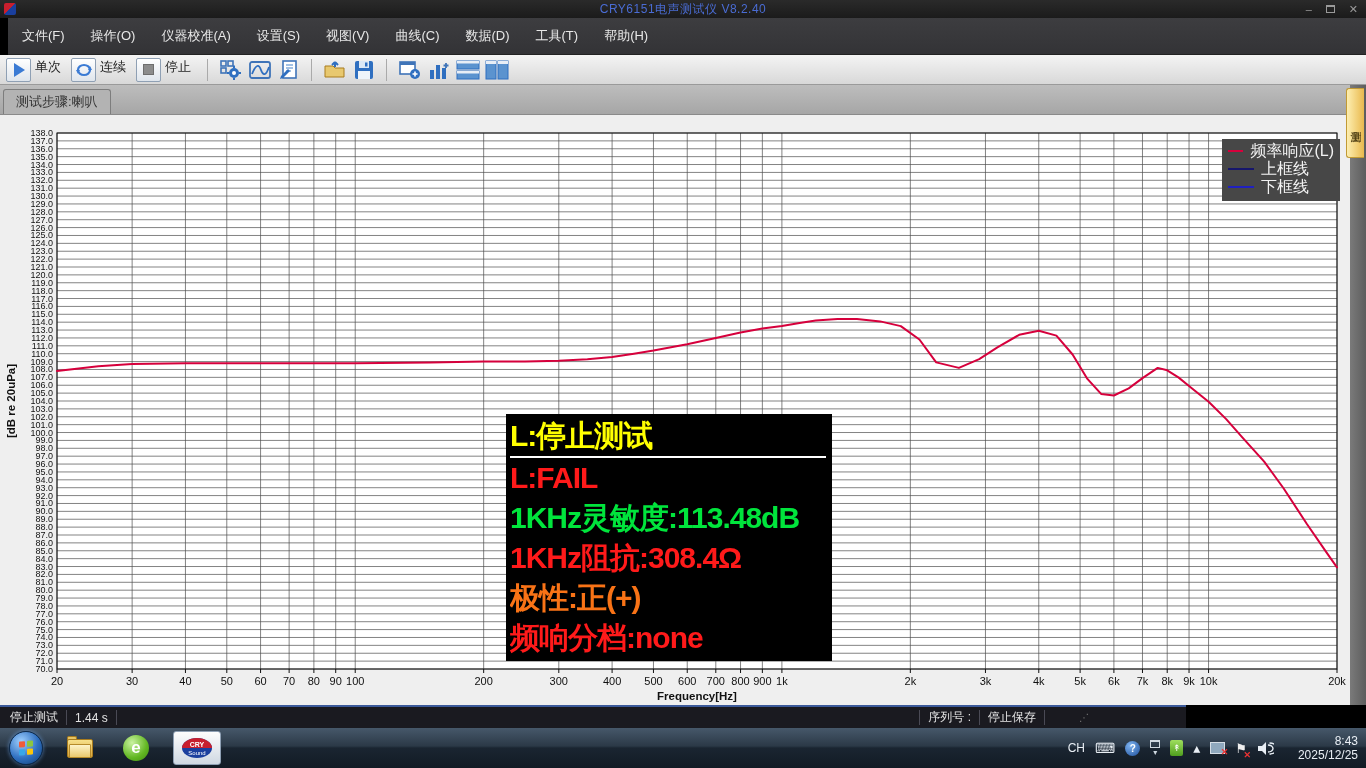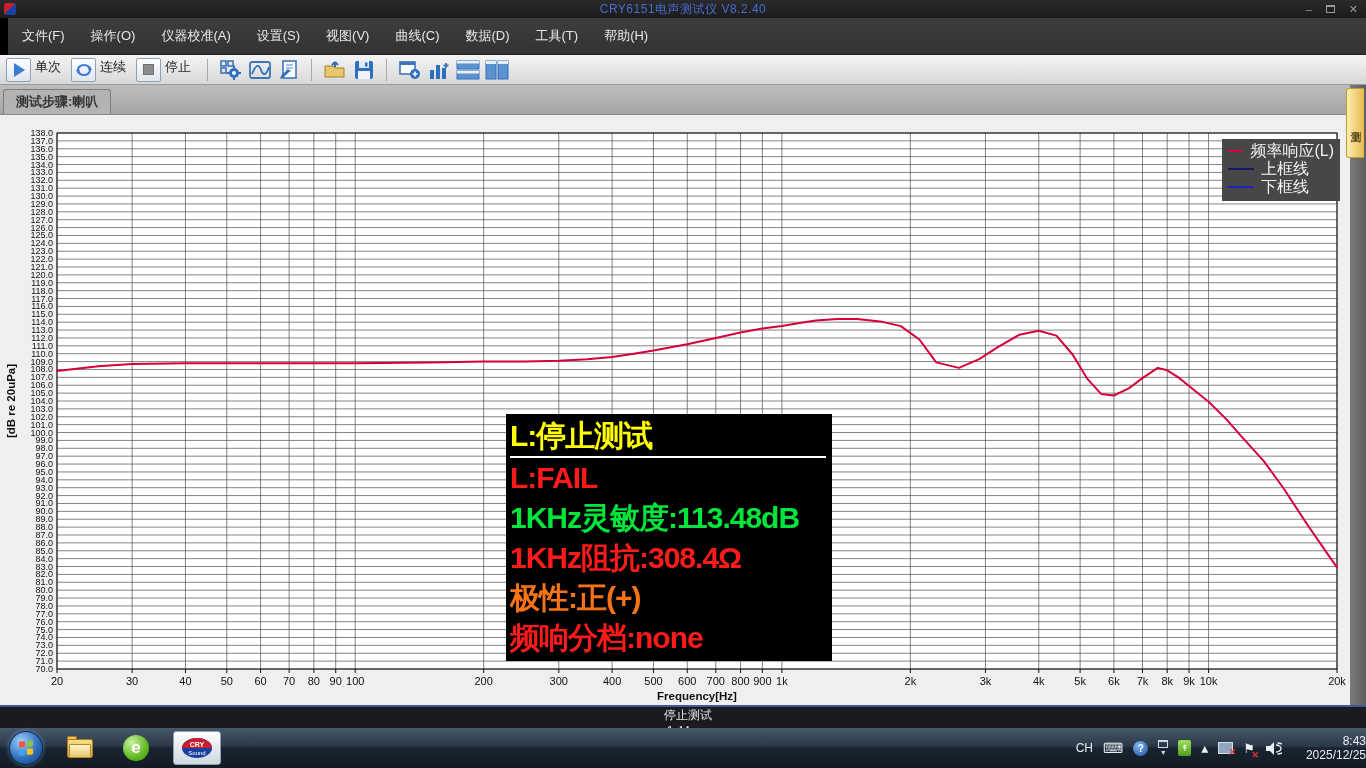--- a/index.html
+++ b/index.html
@@ -39,21 +39,21 @@
   .play-tri { width:0; height:0; border-left:11px solid #3b7bd4; border-top:7px solid transparent;
               border-bottom:7px solid transparent; margin-left:2px; }
   .stop-sq { width:11px; height:11px; background:#8c8c8c; border:1px solid #6e6e6e; }
 
   
   .tabbar { position:absolute; left:0; top:85px; width:1366px; height:29px;
             background:linear-gradient(#bdbdbd,#a6a6a6); display:flex; align-items:flex-end; }
   .tab { height:27px; display:flex; align-items:center; padding:0 12px; font-size:13px;
          border:1px solid #7d7d7d; border-bottom:none; border-radius:3px 3px 0 0; }
   .tab.active { background:#f6f6f6; font-weight:bold; color:#111; margin-left:2px; }
-  .tab.inactive { background:#b3b3b3; color:#333; margin-left:3px; height:25px;font-weight:bold; }
+  .tab.inactive { background:#b3b3b3; color:#333; margin-left:3px; height:25px; }
   .tab-close { margin-left:10px; font-size:12px; color:#444; }
 
   
   .chart-panel { position:absolute; left:0; top:114px; width:1366px; height:591px;
                  background:#efefef; border-top:1px solid #8a8a8a; }
   #chart-svg { position:absolute; left:0; top:0; }
   #chart-svg text { font-family:"Liberation Sans", sans-serif; }
 
   .legend { position:absolute; left:1222px; top:24px; width:118px; background:#474747;
             padding:3px 6px 5px 6px; z-index:5; }
@@ -69,23 +69,23 @@
 
   .edge-strip { position:absolute; left:1350px; top:85px; width:16px; height:620px;
                 background:linear-gradient(90deg,#7a7a7a,#5d5d5d); z-index:7; }
   .side-tab { position:absolute; left:1346px; top:88px; width:18px; height:70px;
               background:linear-gradient(90deg,#fdeeb0,#e9b94e); border:1px solid #c19a34;
               border-right:none; border-radius:3px 0 0 3px; z-index:8;
               display:flex; align-items:center; justify-content:center; }
   .side-tab span { writing-mode:vertical-rl; font-size:11px; color:#4a3a10; }
 
   
-  .statusbar { position:absolute; left:0; top:705px; width:1366px; height:23px;
+  .statusbar { position:absolute; left:0; top:705px; width:1186px; height:23px;
                background:#1a1a20; border-top:2px solid #3c5a9a; display:flex;
-               align-items:center; color:#e4e4e4; font-size:12px;flex-direction:column; }
+               align-items:center; color:#e4e4e4; font-size:12px; }
   .sb-sep { width:1px; height:15px; background:#4a4a55; margin:0 8px; }
   .sb-cell { white-space:nowrap; }
   .sb-grip { color:#777; font-size:10px; letter-spacing:1px; margin-left:26px; }
 
   
   .taskbar { position:absolute; left:0; top:728px; width:1366px; height:40px;
              background:linear-gradient(#46586a 0%, #2b3947 45%, #1a2531 50%, #121b24 100%);
              display:flex; align-items:center; }
   .start-orb { width:34px; height:34px; border-radius:50%; margin-left:9px;
                background:radial-gradient(circle at 35% 30%, #9fd0ff, #2f6fc0 55%, #123c6e);
@@ -106,21 +106,21 @@
   .folder-front { position:absolute; left:2px; top:5px; right:2px; bottom:0;
                   background:linear-gradient(#fdf3c9,#e8c86e); border:1px solid #b58a2a; border-radius:1px; }
   .browser-ic { width:26px; height:26px; border-radius:50%;
                 background:radial-gradient(circle at 35% 30%, #c9f2a0, #62b722 60%, #3f8c12);
                 color:#fff; font-weight:bold; font-size:17px; display:flex; align-items:center;
                 justify-content:center; }
   .cry-btn { width:48px; height:34px; margin-left:18px; border:1px solid #8fa0b4; border-radius:3px;
              background:linear-gradient(#fdfdfd,#cfd8e2); display:flex; align-items:center;
              justify-content:center; }
   .tray { position:absolute; right:0; top:0; height:40px; display:flex; align-items:center;
-          gap:10px; color:#e8eef4; }
+          gap:10px; padding-right:8px; color:#e8eef4; }
   .tray-lang { font-size:12px; }
   .tray-glyph { font-size:14px; line-height:1; }
   .q-circle { width:15px; height:15px; border-radius:50%; background:radial-gradient(circle at 35% 30%,#7fb4f0,#1d4f9c);
               color:#fff; font-size:10px; font-weight:bold; display:flex; align-items:center; justify-content:center; }
   .mini-win { width:10px; height:8px; border:1px solid #cfd8e0; border-top-width:2px; }
   .mini-arrow { font-size:8px; color:#cfd8e0; }
   .usb-ic { width:13px; height:16px; background:linear-gradient(#9fdf5e,#4f9e1e); border-radius:2px;
             display:flex; align-items:center; justify-content:center; color:#fff; font-size:9px; }
   .net-ic { position:relative; width:15px; height:12px; border:1px solid #d5dde5; background:#8fa8bd; }
   .badge-x { position:absolute; right:-4px; bottom:-4px; color:#e33; font-size:9px; font-weight:bold; }

